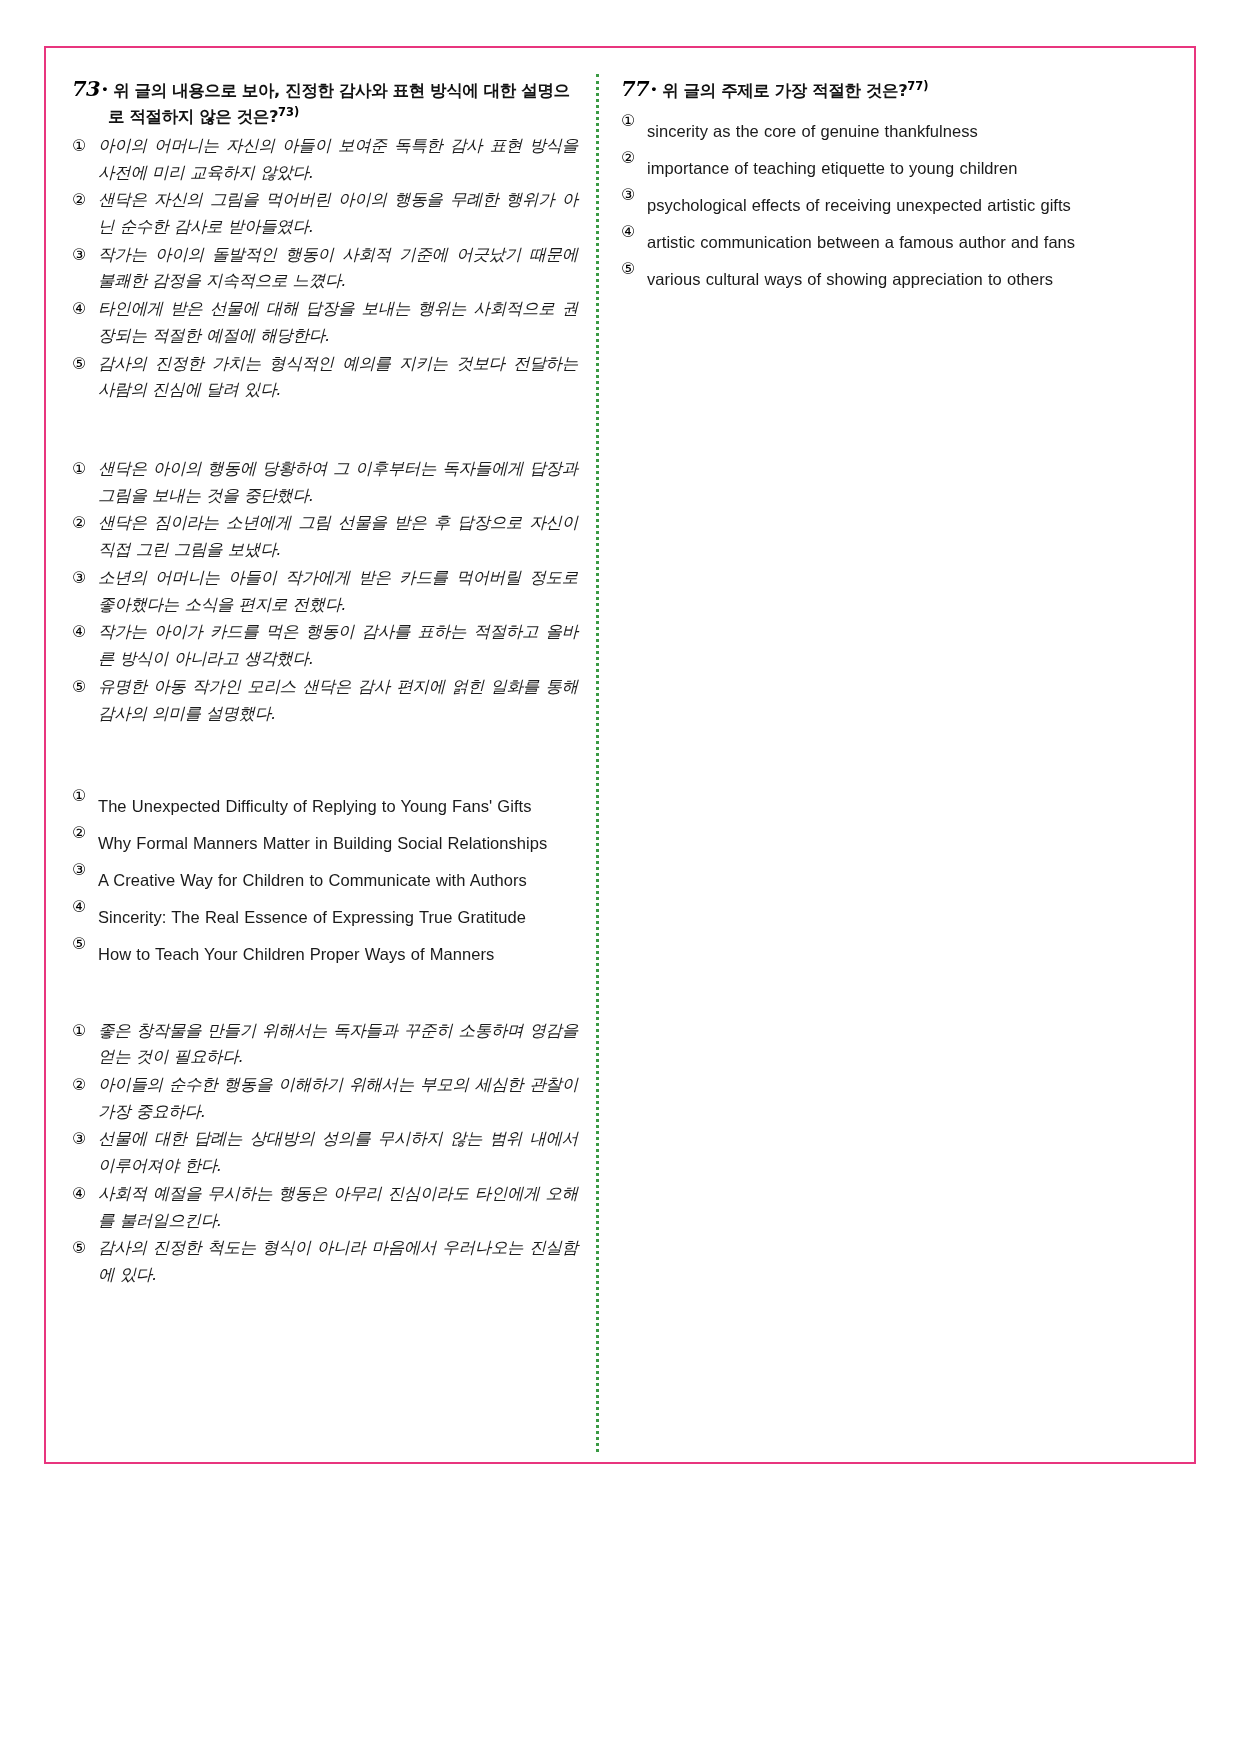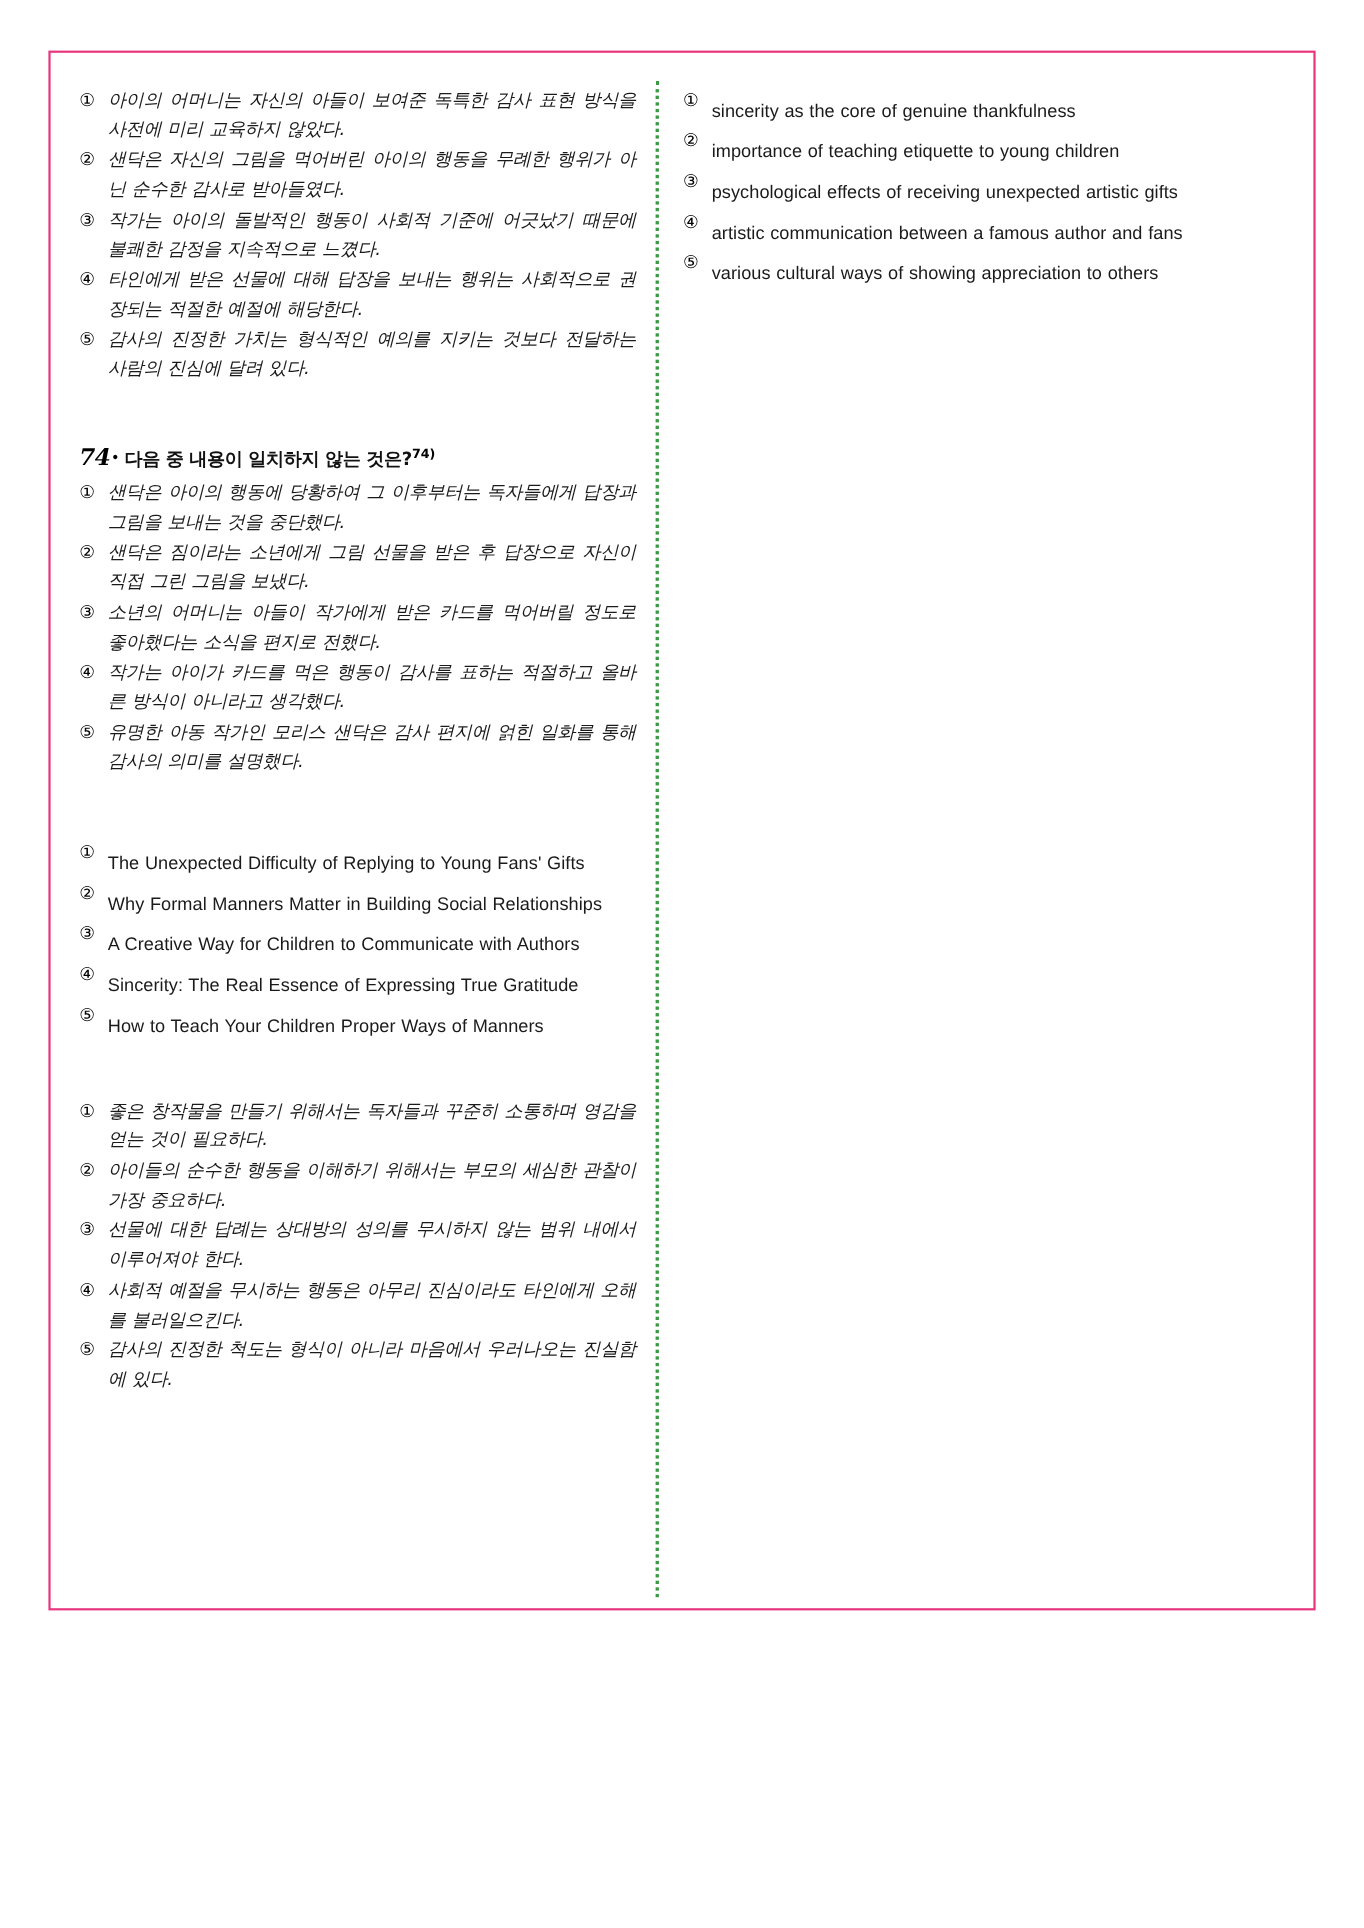--- a/index.html
+++ b/index.html
@@ -156,20 +156,21 @@
 </style>
 </head>
 <body>
 
 <div class="page">
   <div class="frame" style="border-color: rgb(232, 53, 126);">
     <div class="columns">
 
       <div class="col col-left" id="col-left">
           <div class="question q73">
+            <div class="q-head"><span class="q-num">73</span> <span class="q-prompt">위 글의 내용으로 보아, 진정한 감사와 표현 방식에 대한 설명으로 적절하지 않은 것은?</span><span class="q-ref">73)</span></div>
             <ul class="options">
               <li class="opt">
                 <span class="opt-marker">①</span>
                 <span class="opt-text ko">아이의 어머니는 자신의 아들이 보여준 독특한 감사 표현 방식을 사전에 미리 교육하지 않았다.</span>
               </li>
               <li class="opt">
                 <span class="opt-marker">②</span>
                 <span class="opt-text ko">샌닥은 자신의 그림을 먹어버린 아이의 행동을 무례한 행위가 아닌 순수한 감사로 받아들였다.</span>
               </li>
               <li class="opt">
@@ -180,21 +181,20 @@
                 <span class="opt-marker">④</span>
                 <span class="opt-text ko">타인에게 받은 선물에 대해 답장을 보내는 행위는 사회적으로 권장되는 적절한 예절에 해당한다.</span>
               </li>
               <li class="opt">
                 <span class="opt-marker">⑤</span>
                 <span class="opt-text ko">감사의 진정한 가치는 형식적인 예의를 지키는 것보다 전달하는 사람의 진심에 달려 있다.</span>
               </li>
             </ul>
           </div>
           <div class="question q74">
-            <div class="q-head"><span class="q-num">74</span> <span class="q-prompt">다음 중 내용이 일치하지 않는 것은?</span><span class="q-ref">74)</span></div>
             <ul class="options">
               <li class="opt">
                 <span class="opt-marker">①</span>
                 <span class="opt-text ko">샌닥은 아이의 행동에 당황하여 그 이후부터는 독자들에게 답장과 그림을 보내는 것을 중단했다.</span>
               </li>
               <li class="opt">
                 <span class="opt-marker">②</span>
                 <span class="opt-text ko">샌닥은 짐이라는 소년에게 그림 선물을 받은 후 답장으로 자신이 직접 그린 그림을 보냈다.</span>
               </li>
               <li class="opt">
@@ -258,20 +258,21 @@
                 <span class="opt-text ko">감사의 진정한 척도는 형식이 아니라 마음에서 우러나오는 진실함에 있다.</span>
               </li>
             </ul>
           </div>
         </div>
 
       <div class="col-divider" style="border-left-color: rgb(58, 154, 67);"></div>
 
       <div class="col col-right" id="col-right">
           <div class="question q77">
+            <div class="q-head"><span class="q-num">77</span> <span class="q-prompt">위 글의 주제로 가장 적절한 것은?</span><span class="q-ref">77)</span></div>
             <ul class="options">
               <li class="opt">
                 <span class="opt-marker">①</span>
                 <span class="opt-text en">sincerity as the core of genuine thankfulness</span>
               </li>
               <li class="opt">
                 <span class="opt-marker">②</span>
                 <span class="opt-text en">importance of teaching etiquette to young children</span>
               </li>
               <li class="opt">

